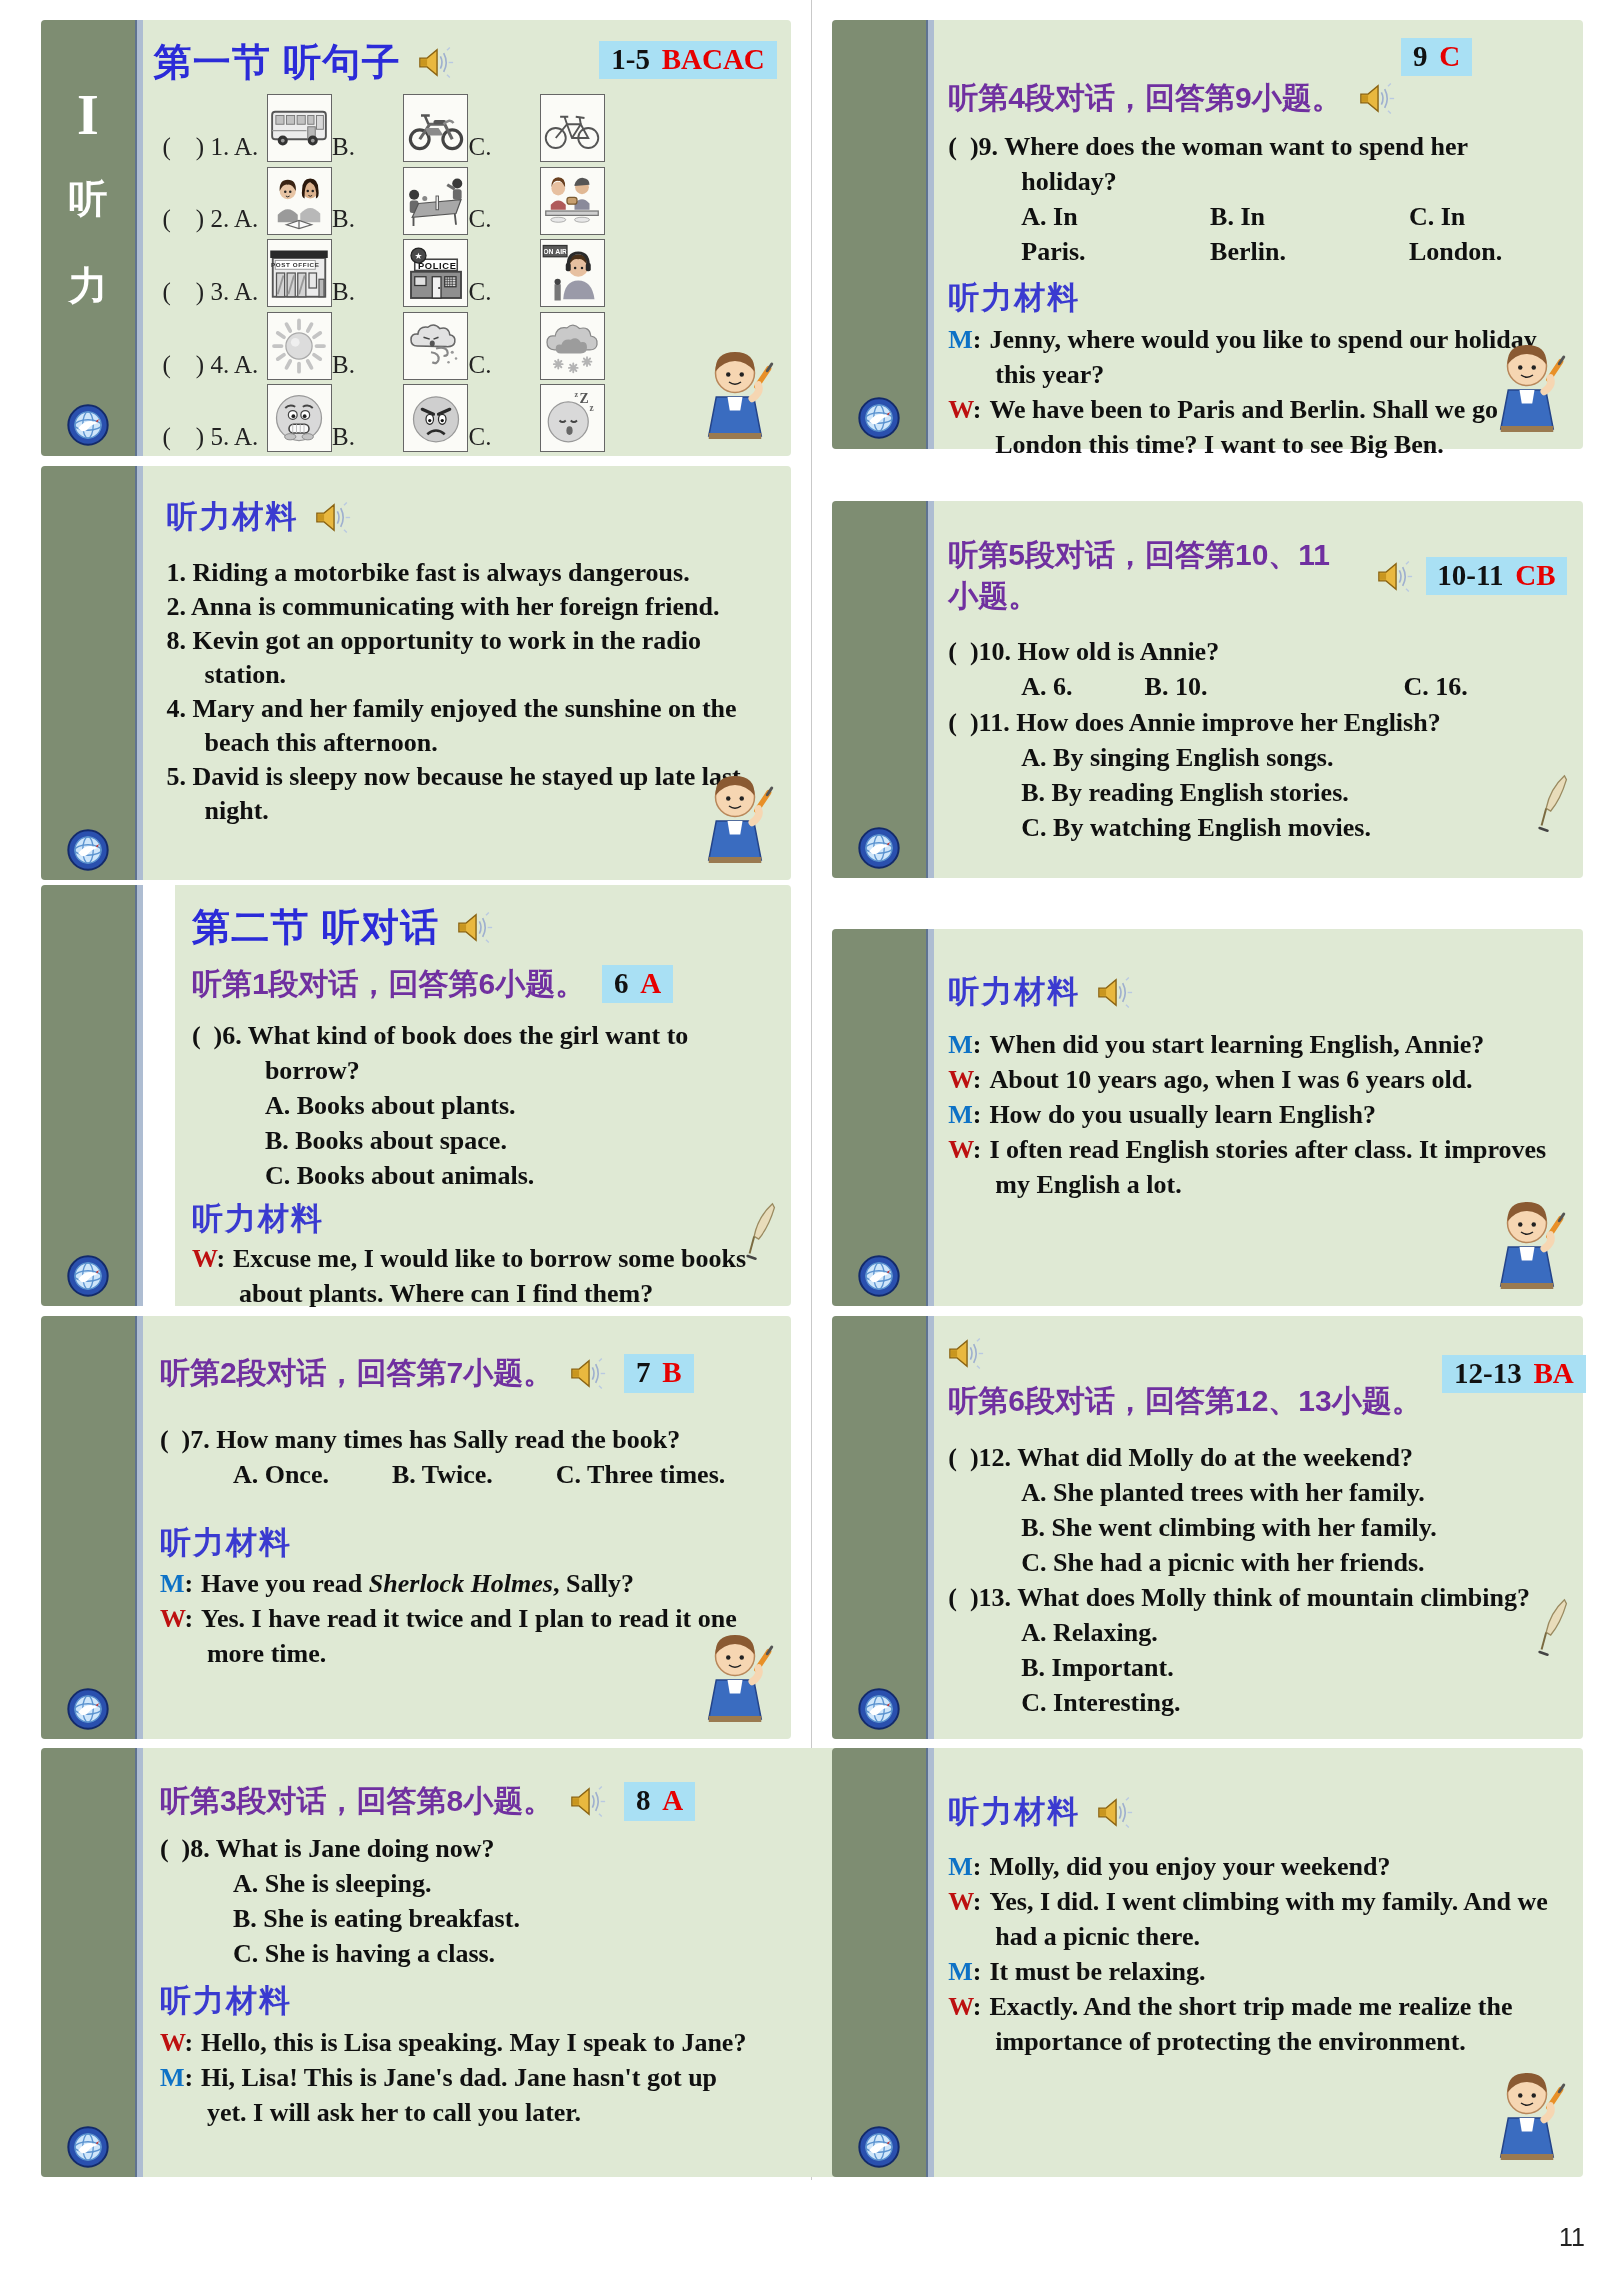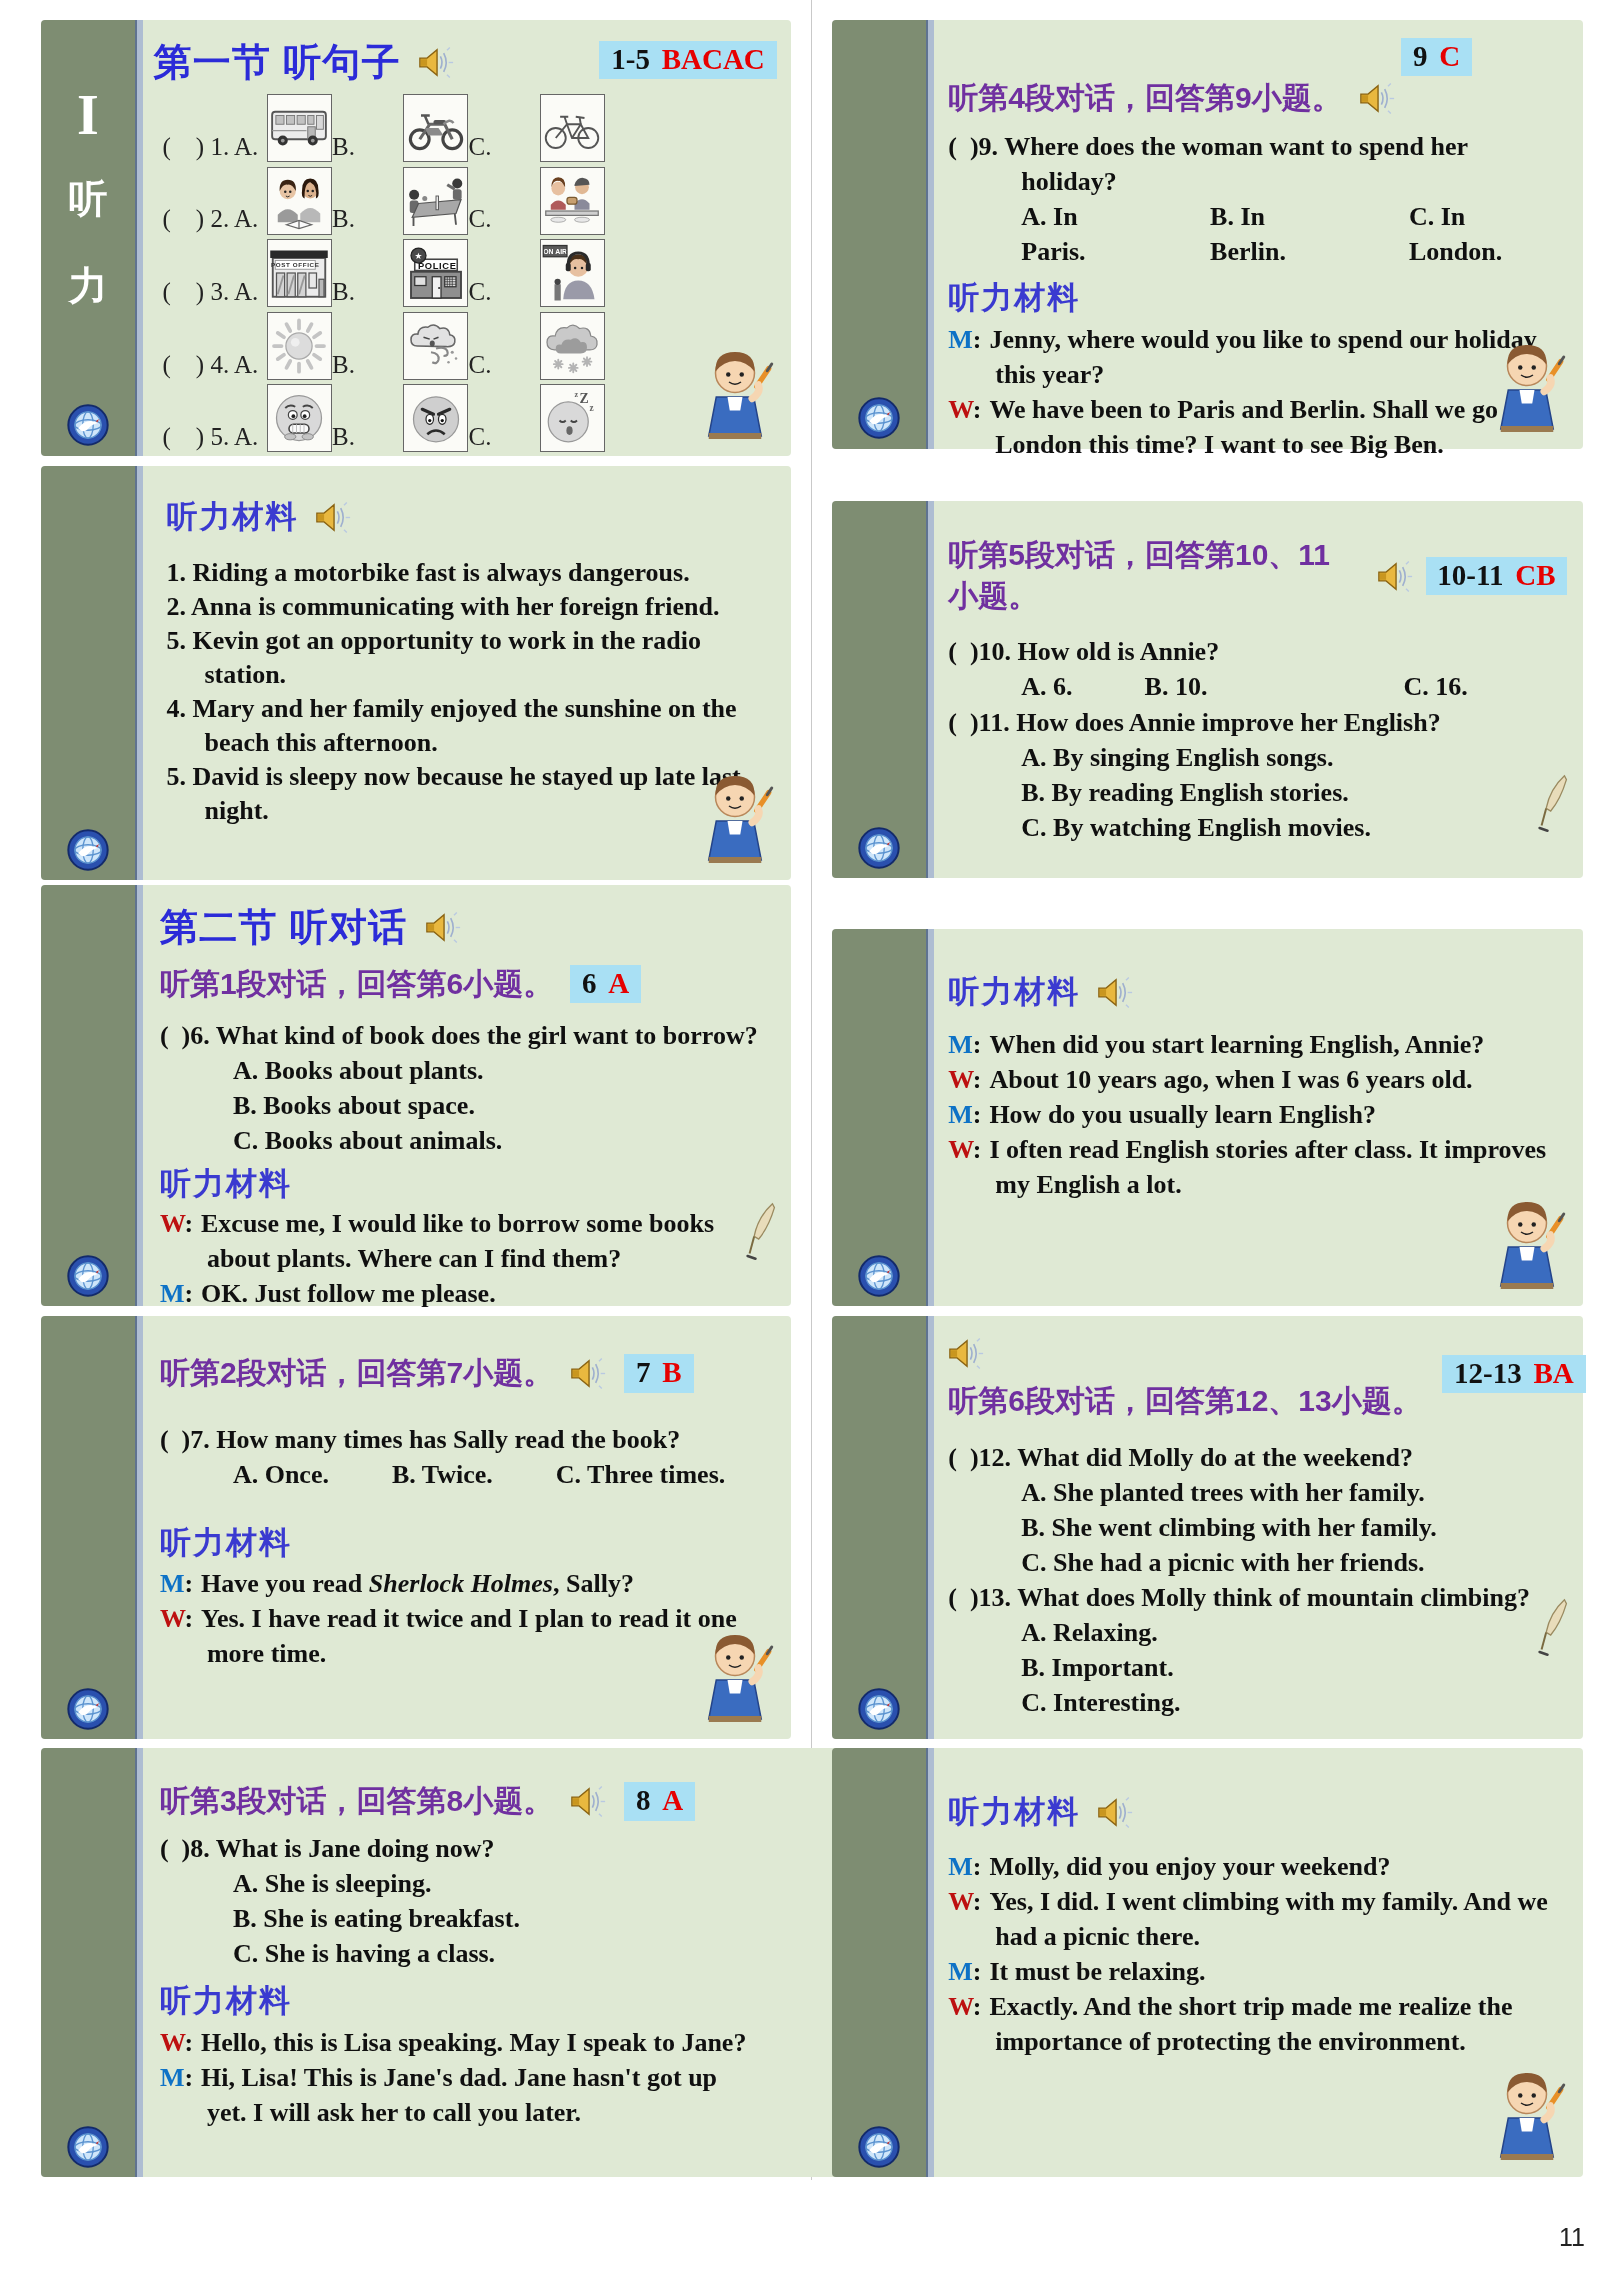--- a/index.html
+++ b/index.html
@@ -372,21 +372,21 @@
               <path d="M46,11 Q55,28 46,45" fill="none" stroke="#9fb0cf" stroke-width="3"></path>
               <g stroke="#b9c9e2" stroke-width="2.5">
                 <line x1="52" y1="6" x2="57" y2="1"></line>
                 <line x1="55" y1="28" x2="63" y2="28"></line>
                 <line x1="52" y1="50" x2="57" y2="55"></line>
               </g>
             </svg></span>
       </div>
       <div class="mitem">1. Riding a motorbike fast is always dangerous.</div>
       <div class="mitem">2. Anna is communicating with her foreign friend.</div>
-      <div class="mitem">5. Kevin got an opportunity to work in the radio station.</div>
+      <div class="mitem">8. Kevin got an opportunity to work in the radio station.</div>
       <div class="mitem">4. Mary and her family enjoyed the sunshine on the beach this afternoon.</div>
       <div class="mitem">5. David is sleepy now because he stayed up late last night.</div>
       <span class="deco student"><svg viewBox="0 0 110 140">
             <path d="M84,58 L100,34" stroke="#e89028" stroke-width="7" stroke-linecap="round"></path>
             <path d="M98,37 L104,28" stroke="#555" stroke-width="4" stroke-linecap="round"></path>
             <circle cx="55" cy="40" r="26" fill="#f6d6b2" stroke="#b8875a" stroke-width="2"></circle>
             <path d="M29,38 Q28,12 55,12 Q82,12 81,38 Q70,24 55,24 Q40,24 29,38 Z" fill="#8a5a32"></path>
             <circle cx="46" cy="42" r="3" fill="#222"></circle>
             <circle cx="64" cy="42" r="3" fill="#222"></circle>
             <path d="M47,52 Q55,58 63,52" stroke="#222" stroke-width="2" fill="none"></path>
@@ -408,21 +408,21 @@
               <ellipse cx="32" cy="32" rx="20" ry="8"></ellipse>
               <ellipse cx="32" cy="32" rx="8" ry="20"></ellipse>
               <circle cx="32" cy="32" r="20"></circle>
             </g>
             <path d="M17,37 Q30,20 47,29 Q37,31 31,39 Q25,45 17,37 Z" fill="#fff"></path>
             <path d="M44,26 L49,23 L46,28 Z" fill="#c03030"></path>
           </svg>
         </span>
     </div>
     <div class="vline"></div>
-    <div class="content" style="padding:17px 23.6px 0 17px;">
+    <div class="content" style="padding:17px 23.6px 0 17px;margin-left:32px;">
       <div class="hrow" style="margin-bottom:10.5px;">
         <span class="sec-header">第二节 听对话</span>
         <span class="spk-icon"><svg viewBox="0 0 66 56">
               <polygon points="3,20 16,20 34,5 34,51 16,36 3,36" fill="#e9b83f" stroke="#8a6312" stroke-width="2.5"></polygon>
               <polygon points="5,22 16,22 16,34 5,34" fill="#c9961f"></polygon>
               <path d="M40,17 Q46,28 40,39" fill="none" stroke="#9fb0cf" stroke-width="3"></path>
               <path d="M46,11 Q55,28 46,45" fill="none" stroke="#9fb0cf" stroke-width="3"></path>
               <g stroke="#b9c9e2" stroke-width="2.5">
                 <line x1="52" y1="6" x2="57" y2="1"></line>
                 <line x1="55" y1="28" x2="63" y2="28"></line>

